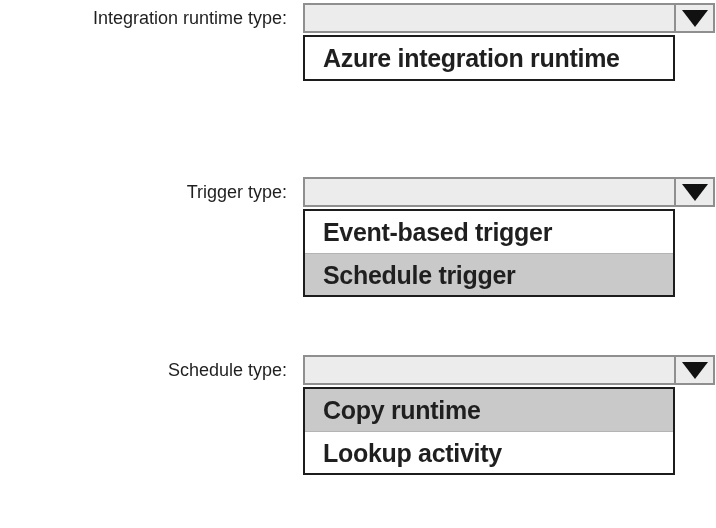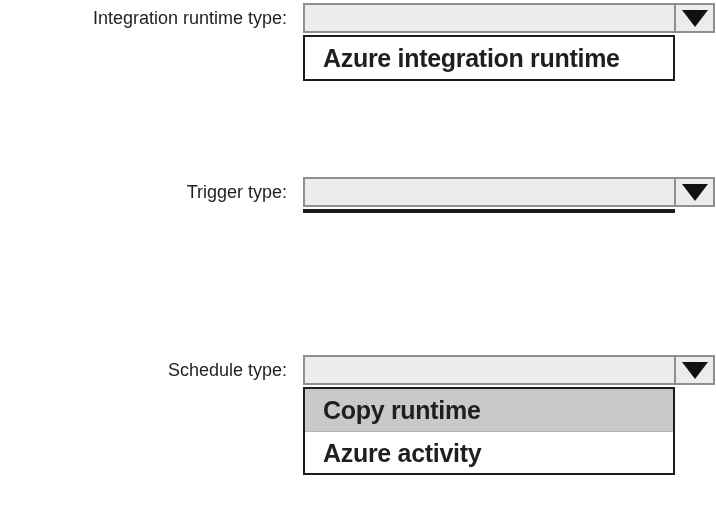--- a/index.html
+++ b/index.html
@@ -113,30 +113,32 @@
 
   <div class="group group-2">
     <div class="dd-label">Trigger type:</div>
     <div class="dd-select">
       <div class="dd-value"></div>
       <div class="dd-arrow-area">
         <span class="dd-arrow"></span>
       </div>
     </div>
     <div class="dd-list">
+      <div class="dd-option">Event-based trigger</div>
+      <div class="dd-option highlighted">Schedule trigger</div>
     </div>
   </div>
 
   <div class="group group-3">
     <div class="dd-label">Schedule type:</div>
     <div class="dd-select">
       <div class="dd-value"></div>
       <div class="dd-arrow-area">
         <span class="dd-arrow"></span>
       </div>
     </div>
     <div class="dd-list">
       <div class="dd-option highlighted">Copy runtime</div>
-      <div class="dd-option">Azure activity</div>
+      <div class="dd-option">Lookup activity</div>
     </div>
   </div>
 
 </div>
 
 </body></html>

